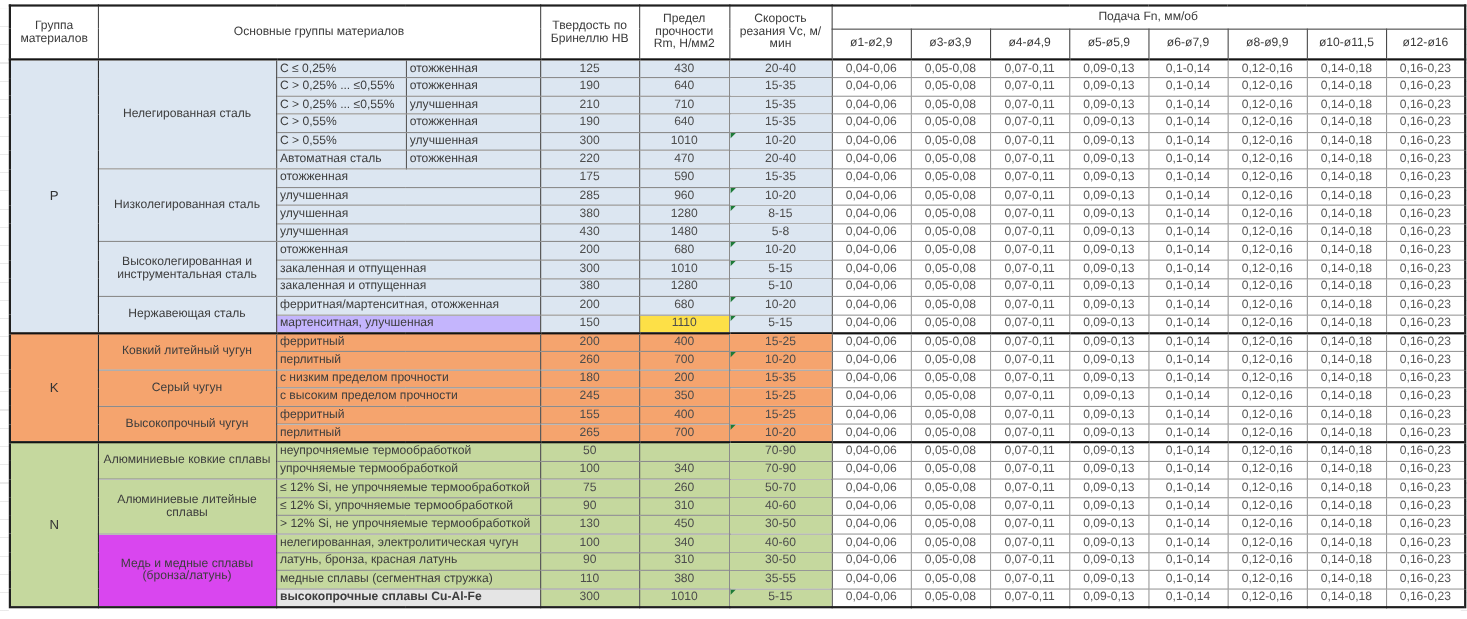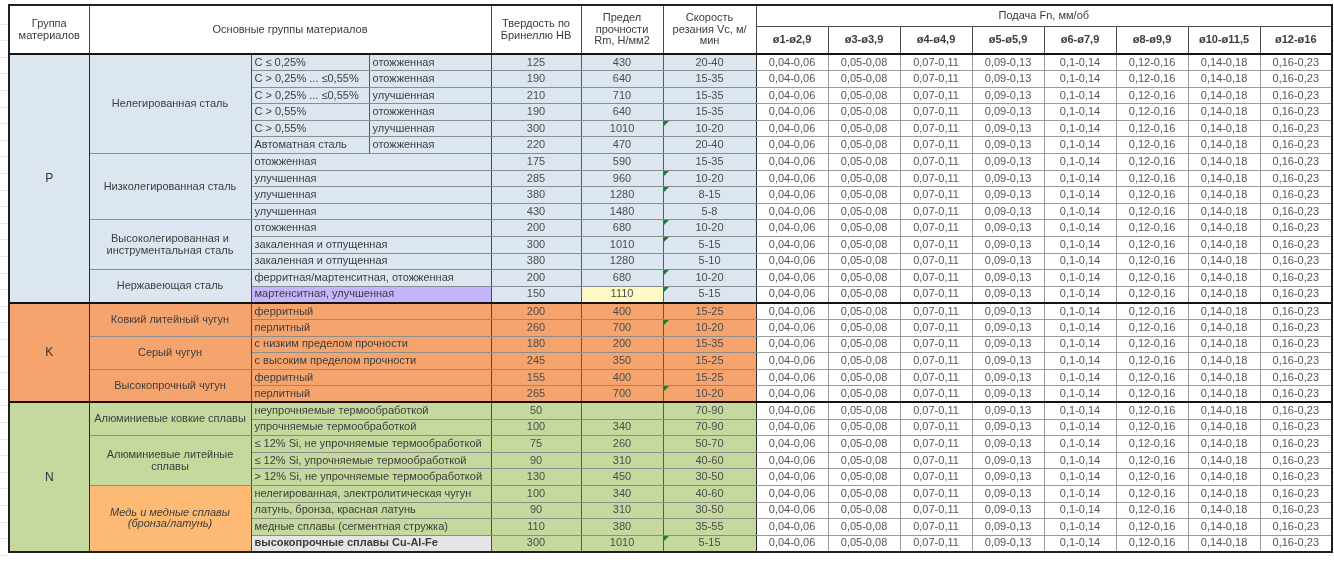--- a/index.html
+++ b/index.html
@@ -25,21 +25,21 @@
     padding:0 3px;line-height:1.08;overflow:hidden;white-space:nowrap;
     vertical-align:middle;
   }
   table{border:2px solid #1f1f1f;}
   thead th{
     background:#fff;font-weight:normal;text-align:center;color:#3b3b3b;
     border-color:#4a4a4a;white-space:normal;
   }
   thead tr.feed-title-row{height:21px;}
   thead tr.feed-cols-row{height:28px;}
-  thead th.diam{font-weight:bold;margin-top:20px;}
+  thead th.diam{font-weight:normal;margin-top:20px;}
   tbody tr{height:16.6px;}
   td.c-group{text-align:center;font-size:12px;border-right:1.5px solid #2b2b2b;border-left:2px solid #1f1f1f;color:#333;}
   td.c-sub{text-align:center;white-space:normal;border-right:1px solid #4a4a4a;}
   td.c-d1{text-align:left;border-right:1px solid #5a5a5a;}
   td.c-d2{text-align:left;border-right:1px solid #4a4a4a;}
   td.c-dfull{text-align:left;border-right:1px solid #4a4a4a;}
   td.c-num{text-align:center;color:#4c4c4c;border-right:1px solid #5a5a5a;}
   td.c-vc{border-right:1.5px solid #2b2b2b;position:relative;}
   td.c-feed{text-align:center;color:#555;background:#fff;border-color:#9a9a9a;}
   td.c-feed.last{border-right:2px solid #1f1f1f;}
@@ -300,21 +300,21 @@
           <td class="c-feed">0,07-0,11</td>
           <td class="c-feed">0,09-0,13</td>
           <td class="c-feed">0,1-0,14</td>
           <td class="c-feed">0,12-0,16</td>
           <td class="c-feed">0,14-0,18</td>
           <td class="c-feed last">0,16-0,23</td>
         </tr>
         <tr>
           <td class="c-dfull" colspan="2" style="background-color: #c4b5fd;">мартенситная, улучшенная</td>
           <td class="c-num" style="background-color: rgb(220, 230, 241);">150</td>
-          <td class="c-num" style="background-color: #fef9c3;">1110</td>
+          <td class="c-num" style="background-color: #fde047;">1110</td>
           <td class="c-num c-vc" style="background-color: rgb(220, 230, 241);">5-15<span class="note-tri"></span></td>
           <td class="c-feed">0,04-0,06</td>
           <td class="c-feed">0,05-0,08</td>
           <td class="c-feed">0,07-0,11</td>
           <td class="c-feed">0,09-0,13</td>
           <td class="c-feed">0,1-0,14</td>
           <td class="c-feed">0,12-0,16</td>
           <td class="c-feed">0,14-0,18</td>
           <td class="c-feed last">0,16-0,23</td>
         </tr>
@@ -473,21 +473,21 @@
           <td class="c-feed">0,04-0,06</td>
           <td class="c-feed">0,05-0,08</td>
           <td class="c-feed">0,07-0,11</td>
           <td class="c-feed">0,09-0,13</td>
           <td class="c-feed">0,1-0,14</td>
           <td class="c-feed">0,12-0,16</td>
           <td class="c-feed">0,14-0,18</td>
           <td class="c-feed last">0,16-0,23</td>
         </tr>
         <tr class="sg-first">
-          <td class="c-sub" rowspan="4" style="background-color: #fdba74; font-style: italic;">Медь и медные сплавы (бронза/латунь)</td>
+          <td class="c-sub" rowspan="4" style="background-color: #d946ef;">Медь и медные сплавы (бронза/латунь)</td>
           <td class="c-dfull" colspan="2" style="background-color: rgb(197, 216, 158);">нелегированная, электролитическая чугун</td>
           <td class="c-num" style="background-color: rgb(197, 216, 158);">100</td>
           <td class="c-num" style="background-color: rgb(197, 216, 158);">340</td>
           <td class="c-num c-vc" style="background-color: rgb(197, 216, 158);">40-60</td>
           <td class="c-feed">0,04-0,06</td>
           <td class="c-feed">0,05-0,08</td>
           <td class="c-feed">0,07-0,11</td>
           <td class="c-feed">0,09-0,13</td>
           <td class="c-feed">0,1-0,14</td>
           <td class="c-feed">0,12-0,16</td>

